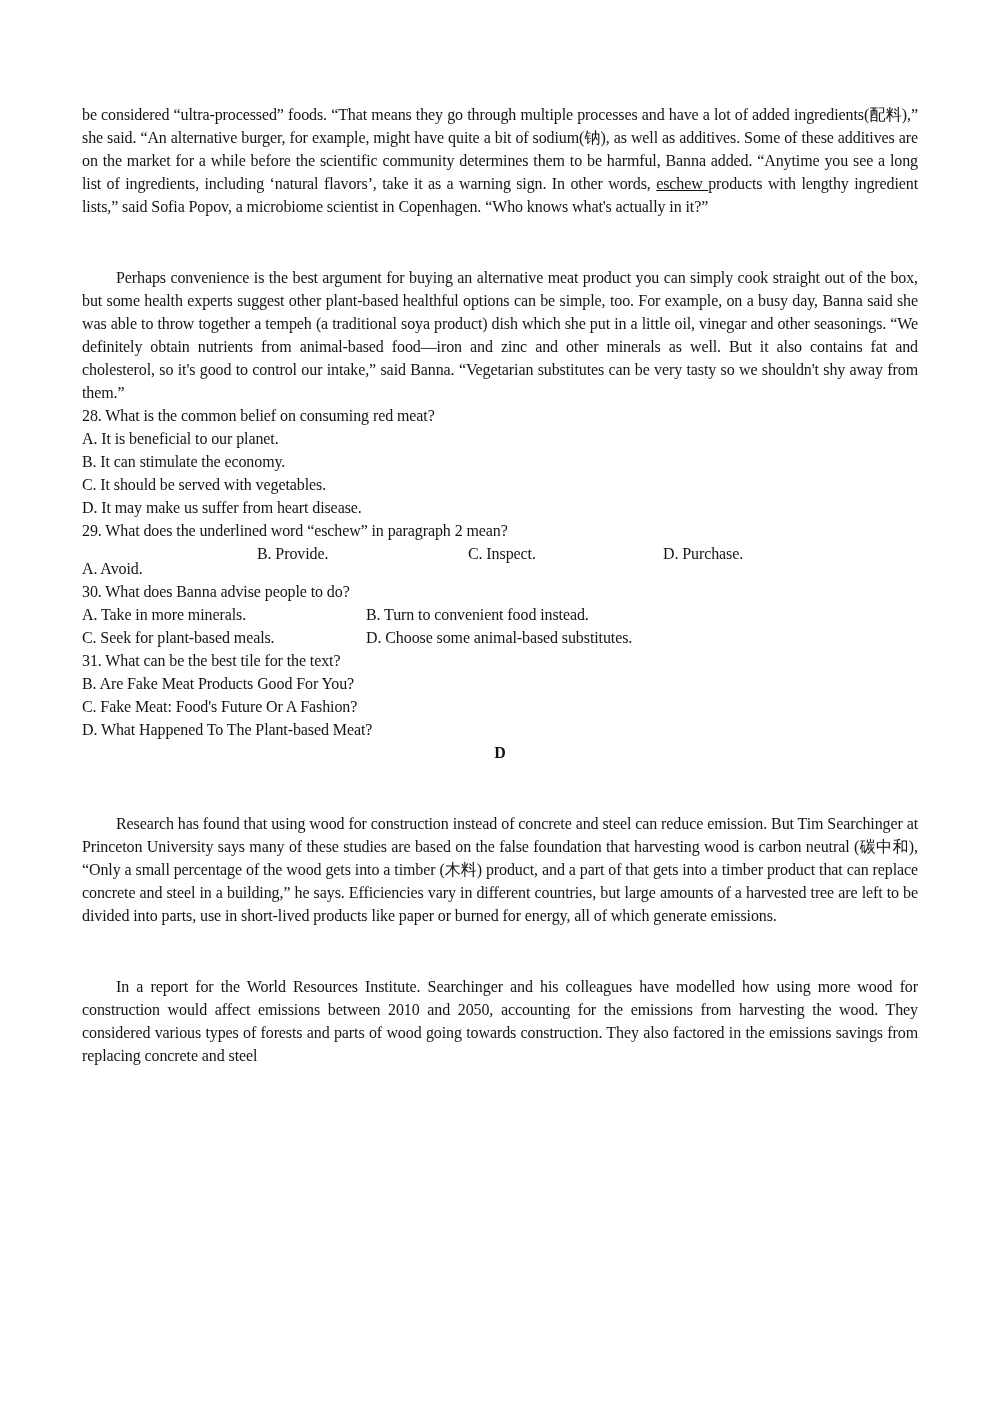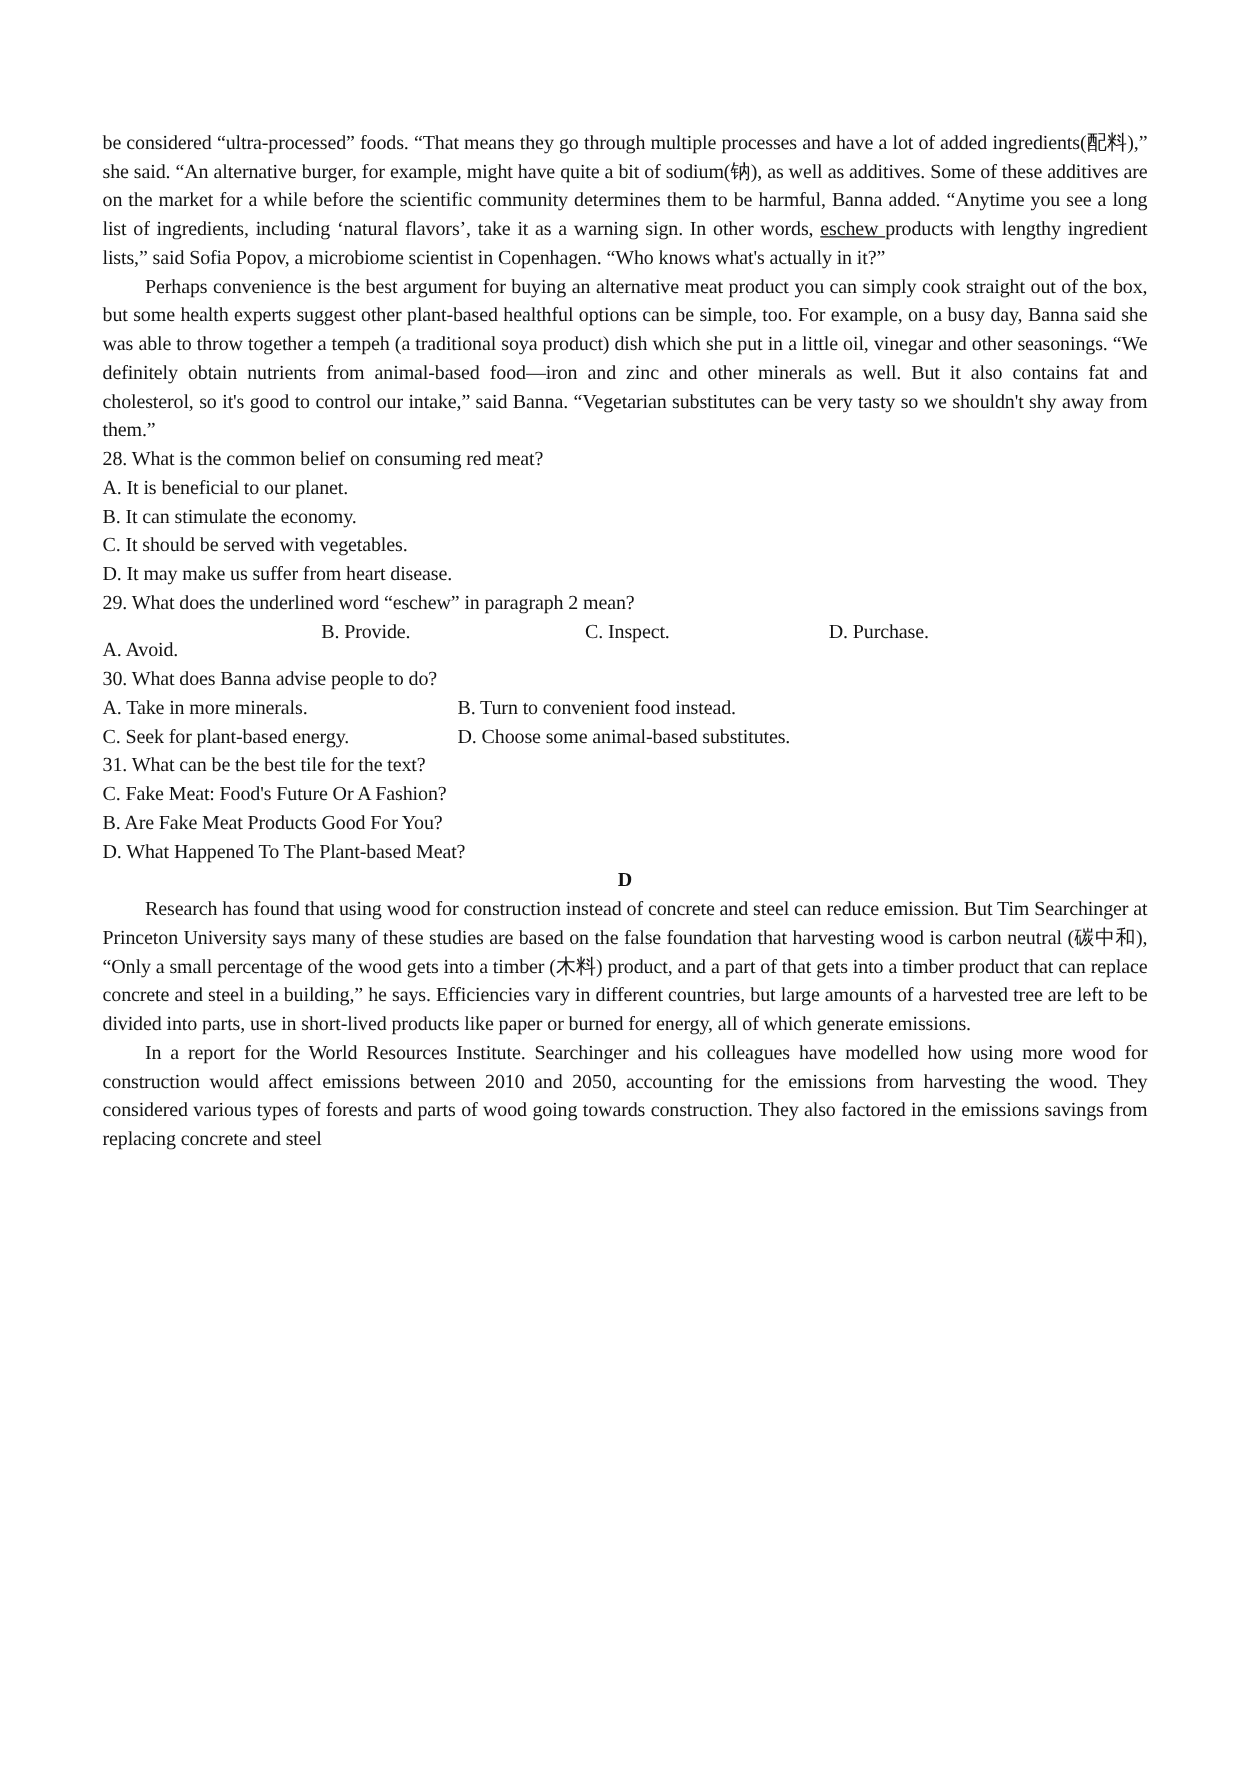--- a/index.html
+++ b/index.html
@@ -13,21 +13,21 @@
     color: #141414;
   }
   .content {
     padding: 103px 82px 0 82px;
     font-size: 16px;
     line-height: 23px;
     letter-spacing: -0.1px;
   }
   .para, .qline, .section-heading { margin: 0; }
   .justify { text-align: justify; }
-  .indent { text-indent: 34px; }
+  .indent { text-indent: 34px; margin-top: 48px; }
   .u { text-decoration: underline; }
   .qline { white-space: nowrap; }
   .opt { display: inline-block; white-space: nowrap; vertical-align: top; }
   .w175 { width: 175px; margin-top: 15px; }
   .w211 { width: 211px; }
   .w195 { width: 195px; }
   .w284 { width: 284px; }
   .section-heading { text-align: center; font-weight: 700; }
 </style>
 </head>
@@ -44,25 +44,25 @@
     <div class="qline">A. It is beneficial to our planet.</div>
     <div class="qline">B. It can stimulate the economy.</div>
     <div class="qline">C. It should be served with vegetables.</div>
     <div class="qline">D. It may make us suffer from heart disease.</div>
 
     <div class="qline">29. What does the underlined word “eschew” in paragraph 2 mean?</div>
     <div class="qline"><span class="opt w175">A. Avoid.</span><span class="opt w211">B. Provide.</span><span class="opt w195">C. Inspect.</span><span class="opt">D. Purchase.</span></div>
 
     <div class="qline">30. What does Banna advise people to do?</div>
     <div class="qline"><span class="opt w284">A. Take in more minerals.</span><span class="opt">B. Turn to convenient food instead.</span></div>
-    <div class="qline"><span class="opt w284">C. Seek for plant-based energy.</span><span class="opt">D. Choose some animal-based substitutes.</span></div>
+    <div class="qline"><span class="opt w284">C. Seek for plant-based meals.</span><span class="opt">D. Choose some animal-based substitutes.</span></div>
 
     <div class="qline">31. What can be the best tile for the text?</div>
+    <div class="qline">B. Are Fake Meat Products Good For You?</div>
     <div class="qline">C. Fake Meat: Food's Future Or A Fashion?</div>
-    <div class="qline">B. Are Fake Meat Products Good For You?</div>
     <div class="qline">D. What Happened To The Plant-based Meat?</div>
 
     <div class="section-heading">D</div>
 
     <p class="para justify indent">Research has found that using wood for construction instead of concrete and steel can reduce emission. But Tim Searchinger at Princeton University says many of these studies are based on the false foundation that harvesting wood is carbon neutral (碳中和), “Only a small percentage of the wood gets into a timber (木料) product, and a part of that gets into a timber product that can replace concrete and steel in a building,” he says. Efficiencies vary in different countries, but large amounts of a harvested tree are left to be divided into parts, use in short-lived products like paper or burned for energy, all of which generate emissions.</p>
     <p class="para justify indent">In a report for the World Resources Institute. Searchinger and his colleagues have modelled how using more wood for construction would affect emissions between 2010 and 2050, accounting for the emissions from harvesting the wood. They considered various types of forests and parts of wood going towards construction. They also factored in the emissions savings from replacing concrete and steel</p>
 
   </div>
 </div>
 

